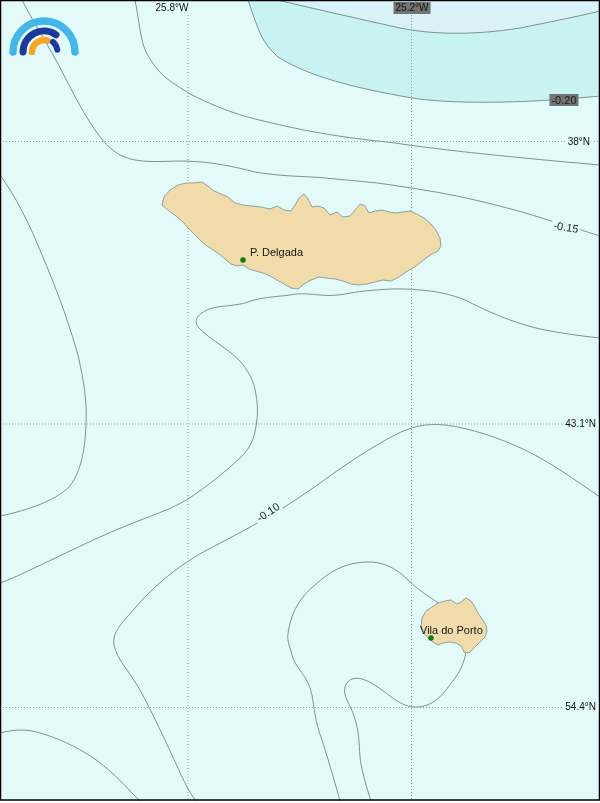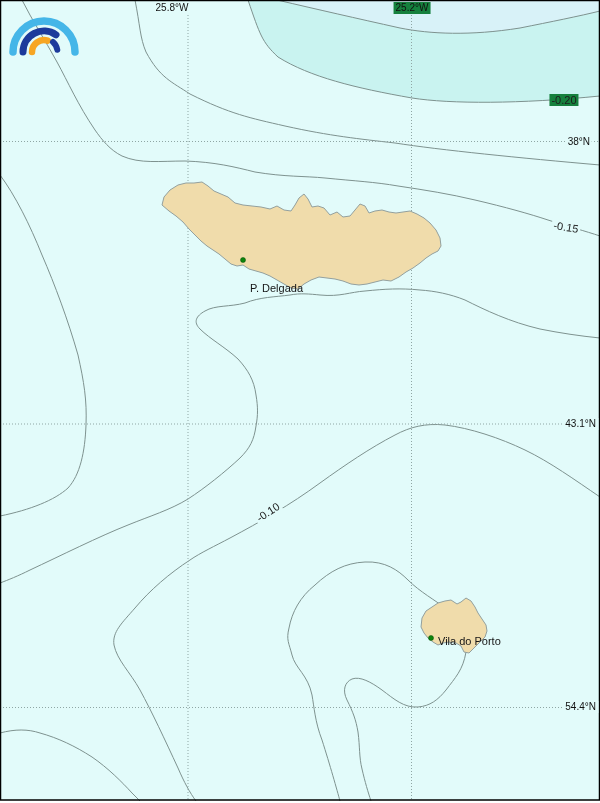--- a/index.html
+++ b/index.html
@@ -5,21 +5,21 @@
   html,body{margin:0;padding:0;background:#ffffff;}
   #stage{position:relative;width:600px;height:803px;background:#ffffff;overflow:hidden;
          font-family:Liberation Sans, sans-serif;}
   #map-svg{position:absolute;left:0;top:0;}
   .lbl{position:absolute;font-size:10px;color:#111;white-space:nowrap;line-height:12px;}
   .tick-top{transform:translate(-50%,0);padding:0 2px;}
   .tick-right{transform:translate(-100%,-50%);padding:0 2px;text-align:right;}
   .contour-lbl{font-size:11px;color:#1c1c1c;padding:0 2px;}
   .place-lbl{font-size:11px;color:#151515;}
   .bg-base{background:#e2fbfa;}
-  .bg-band{background:#15803d;}
+  .bg-band{background:#737373;}
 </style>
 </head>
 <body>
 
 <div id="stage">
 
   <svg id="map-svg" width="600" height="801" viewBox="0 0 600 801">
 
     <rect x="0" y="0" width="600" height="800" fill="#e2fbfa"></rect>
 
@@ -77,16 +77,16 @@
   <div class="lbl tick-top bg-band" style="left:412px;top:2px;">25.2°W</div>
 
   <div class="lbl tick-right bg-base" style="left:592px;top:142px;">38°N</div>
   <div class="lbl tick-right bg-base" style="left:598px;top:424px;">43.1°N</div>
   <div class="lbl tick-right bg-base" style="left:598px;top:707px;">54.4°N</div>
 
   <div class="lbl contour-lbl bg-band" style="left:564px;top:100px;transform:translate(-50%,-50%);">-0.20</div>
   <div class="lbl contour-lbl bg-base" style="left:566px;top:227px;transform:translate(-50%,-50%) rotate(9deg);">-0.15</div>
   <div class="lbl contour-lbl bg-base" style="left:268px;top:512px;transform:translate(-50%,-50%) rotate(-33deg);">-0.10</div>
 
-  <div class="lbl place-lbl" style="left:250px;top:246px;margin-top:36px;">P. Delgada</div>
-  <div class="lbl place-lbl" style="left:438px;top:624px;margin-top:11px;">Vila do Porto</div>
+  <div class="lbl place-lbl" style="left:250px;top:246px;">P. Delgada</div>
+  <div class="lbl place-lbl" style="left:420px;top:624px;">Vila do Porto</div>
 
 </div>
 
 </body></html>

